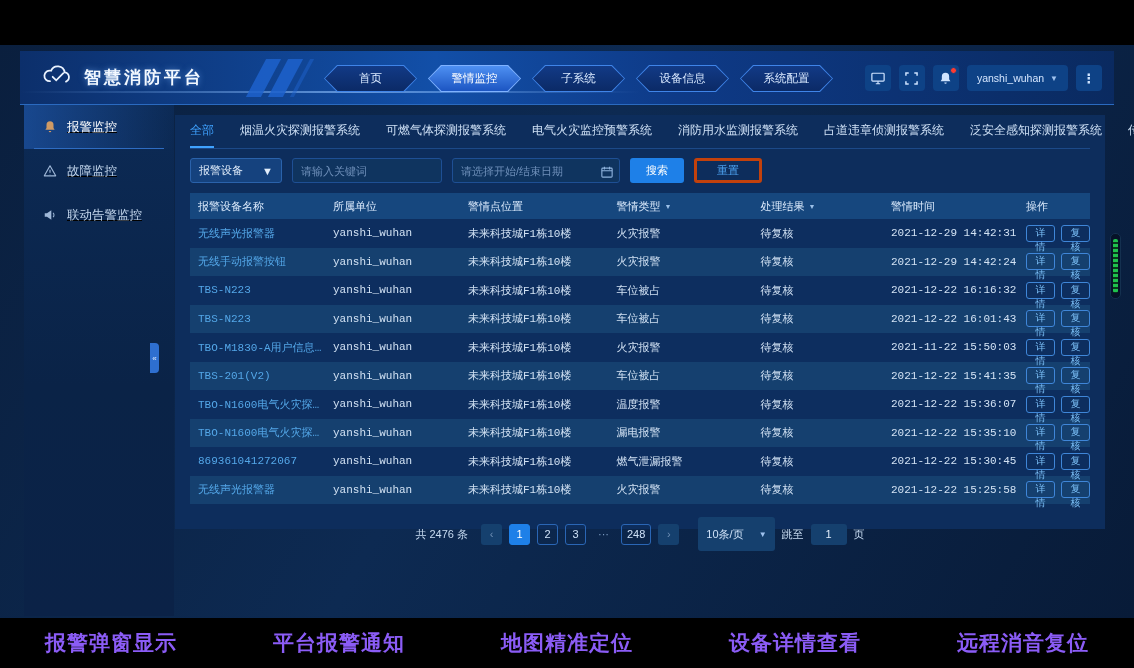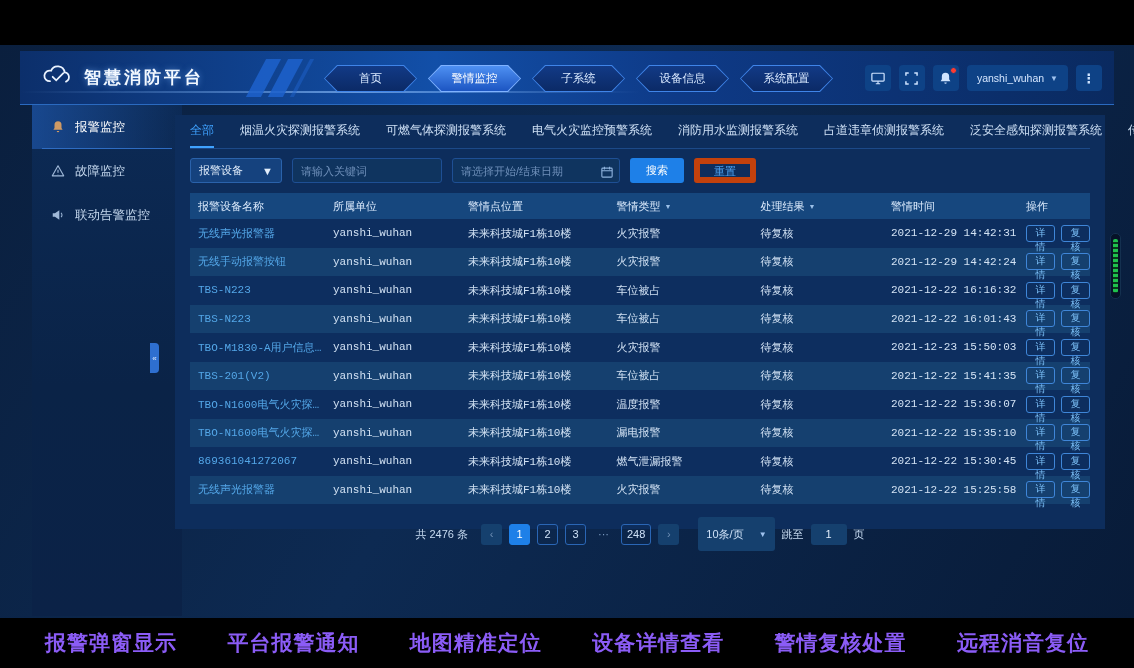--- a/index.html
+++ b/index.html
@@ -42,22 +42,22 @@
   .hbtn svg { display:block; }
   .red-dot { position:absolute; top:2px; right:2px; width:7px; height:7px; border-radius:50%;
     background:#ff3b30; border:1px solid #0e4286; }
   .user-pill { height:26px; background:#0e4286; border-radius:4px; display:flex; align-items:center;
     gap:6px; padding:0 10px; cursor:pointer; }
   .user-pill .uname { color:#d5e6ff; font-size:10.5px; }
   .caret { color:#9fc2ee; font-size:8px; }
   .kebab { color:#cfe4ff; font-size:13px; font-weight:bold; letter-spacing:0; }
 
   
-  .sidebar { position:absolute; left:32px; top:60px; width:150px; height:511px;
-    background:linear-gradient(180deg,#0c2a55 0%,#0a2347 55%,#0b2247 100%); }
+  .sidebar { position:absolute; left:24px; top:60px; width:150px; height:511px;
+    background:linear-gradient(180deg,#0c2a55 0%,#0a2347 55%,#0b2247 100%);text-decoration:underline; }
   .side-item { height:44px; display:flex; align-items:center; gap:10px; padding-left:18px;
     color:#c3d6ec; font-size:12.5px; cursor:pointer; position:relative; }
   .side-item .sicon { width:15px; height:15px; display:flex; align-items:center; justify-content:center; }
   .side-item.active { color:#ffffff;
     background:linear-gradient(90deg,rgba(34,96,190,.55),rgba(34,96,190,0)); }
   .side-item.active::after { content:""; position:absolute; left:10px; right:10px; bottom:0;
     height:1px; background:#2e6cc2; }
 
   .collapse-handle { position:absolute; left:150px; top:298px; width:9px; height:30px;
     background:#2e6fd0; border-radius:0 4px 4px 0; color:#dceaff; font-size:8px;
@@ -78,21 +78,21 @@
   .f-select span { color:#e2eefc; font-size:11px; }
   .f-input { height:25px; background:#0f345f; border:1px solid #1e4f94; border-radius:3px;
     color:#dcebfd; font-size:11px; padding:0 8px; outline:none; font-family:inherit; }
   .f-input::placeholder { color:#6e8fb9; }
   .kw { width:150px; }
   .date-wrap { position:relative; }
   .date { width:168px; padding-right:24px; }
   .cal-ico { position:absolute; right:7px; top:6px; }
   .btn-search { height:25px; padding:0 16px; background:#1e80e8; border:none; border-radius:3px;
     color:#fff; font-size:11px; cursor:pointer; font-family:inherit; }
-  .btn-reset { height:25px; padding:0 14px; background:transparent; border:6px solid #c2410c;
+  .btn-reset { height:25px; padding:0 20px; background:transparent; border:3px solid #c2410c;
     border-radius:3px; color:#4da2f0; font-size:11px; cursor:pointer; font-family:inherit; }
 
   
   .tbl { margin-top:10px; }
   .thead { display:flex; height:26px; background:#16477e; align-items:center;text-align:right; }
   .th { color:#dcebfd; font-size:11px; padding-left:8px; display:flex; align-items:center; gap:4px; }
   .funnel { color:#9cc0e8; font-size:7px; }
   .c0{width:15%;} .c1{width:15%;} .c2{width:16.5%;} .c3{width:16%;} .c4{width:14.5%;} .c5{width:15%;} .c6{width:8%;}
   .trow { display:flex; height:28.5px; align-items:center; }
   .trow:nth-child(odd) { background:#0d2e5f; }
@@ -345,21 +345,21 @@
                 <button class="mini-btn">详情</button>
                 <button class="mini-btn">复核</button>
               </div>
             </div>
             <div class="trow">
               <div class="td link c0">TBO-M1830-A用户信息传输系统(外部化)</div>
               <div class="td c1">yanshi_wuhan</div>
               <div class="td c2">未来科技城F1栋10楼</div>
               <div class="td c3">火灾报警</div>
               <div class="td c4">待复核</div>
-              <div class="td c5">2021-12-23 15:50:03</div>
+              <div class="td c5">2021-11-22 15:50:03</div>
               <div class="ops c6">
                 <button class="mini-btn">详情</button>
                 <button class="mini-btn">复核</button>
               </div>
             </div>
             <div class="trow">
               <div class="td link c0">TBS-201(V2)</div>
               <div class="td c1">yanshi_wuhan</div>
               <div class="td c2">未来科技城F1栋10楼</div>
               <div class="td c3">车位被占</div>
@@ -445,16 +445,15 @@
     <div class="scroll-ind">
       <div class="stripes"></div>
     </div>
   </div>
 
   <div class="bottom-band">
       <span class="caption">报警弹窗显示</span>
       <span class="caption">平台报警通知</span>
       <span class="caption">地图精准定位</span>
       <span class="caption">设备详情查看</span>
-      <span class="caption">警情复核处置</span>
       <span class="caption">远程消音复位</span>
     </div>
 </div>
 
 </body></html>

